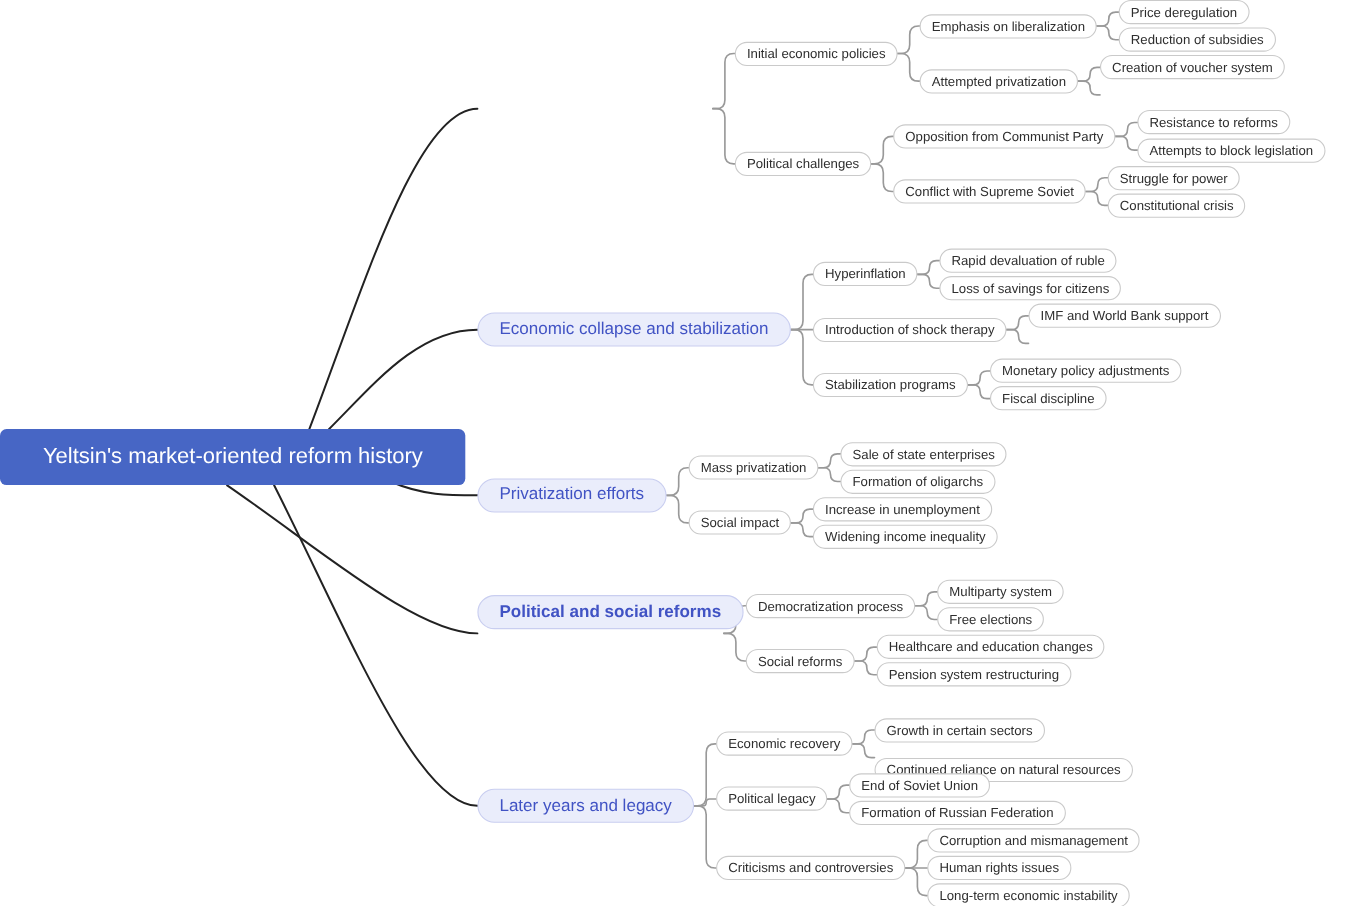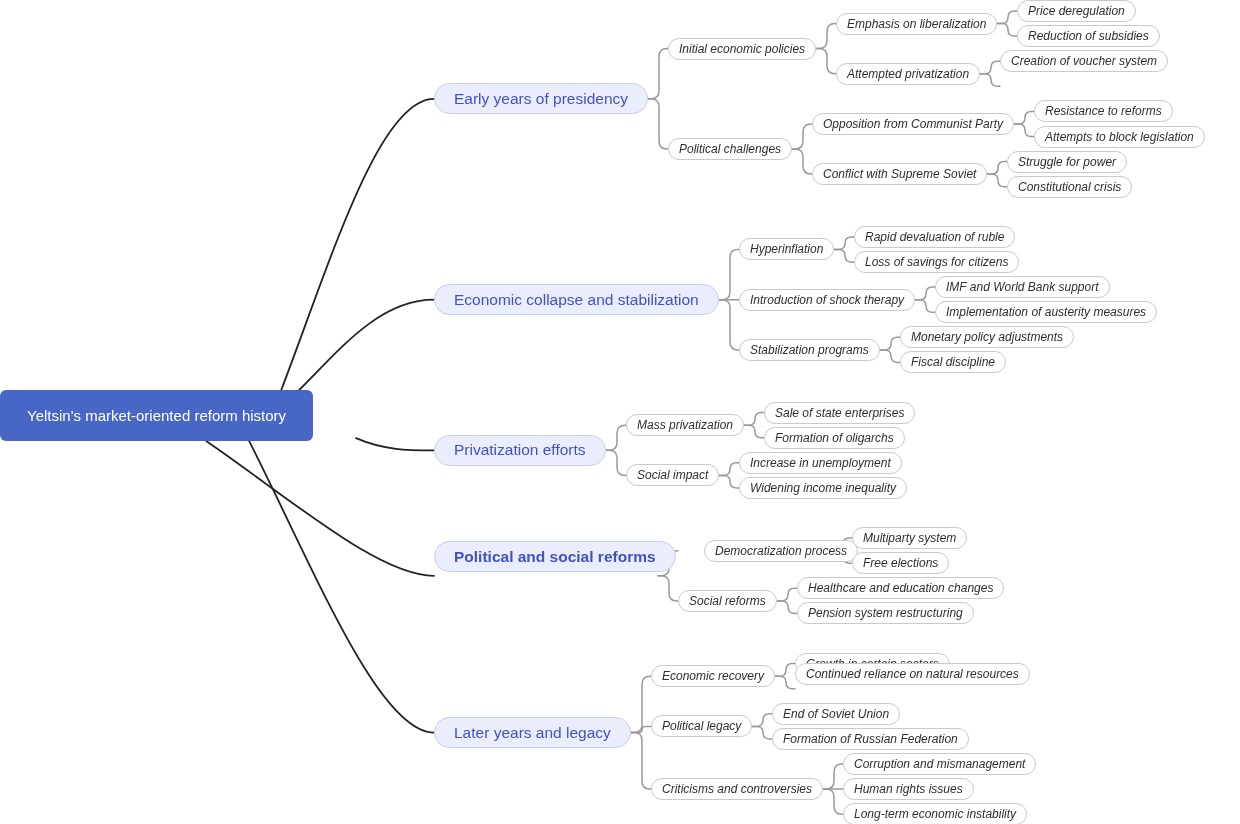--- a/index.html
+++ b/index.html
@@ -36,43 +36,42 @@
     display: flex;
     align-items: center;
     justify-content: center;
     white-space: nowrap;
     box-sizing: border-box;
     cursor: default;
   }
   .node.d0 {
     background: var(--root-bg, #4766C5);
     color: var(--root-text, #fff);
-    font-size: 15px;
+    font-size: 20px;
     height: 51px;
-    padding: 0 27px;
+    padding: 0 39px;
     border-radius: 6px;
   }
   .node.d1 {
     background: var(--branch-bg, #EAEDFB);
     border: 1px solid var(--branch-border, #C9CEF0);
     color: var(--branch-text, #4153C4);
     font-size: 15.5px;
     height: 31px;
     padding: 0 19px;
     border-radius: 16px;
   }
   .node.d2 {
     background: var(--node-bg, #fff);
     border: 1px solid var(--node-border, #CACACA);
     color: var(--node-text, #2E2E2E);
     font-size: 12px;
     height: 22px;
     padding: 0 10px;
     border-radius: 11px;
-    font-style: italic;
   }
 </style>
 </head>
 <body>
 
 <div id="stage">
   <svg id="links" xmlns="http://www.w3.org/2000/svg">
       <path d="M 281.2 390.2 C 330.1 262.0 379.0 98.8 434.0 98.8" class="main"></path>
       <path d="M 299.0 390.2 C 339.0 350.4 379.0 299.7 434.0 299.7" class="main"></path>
       <path d="M 356.0 438.2 C 384.0 450.3 408.0 450.3 434.0 450.3" class="main"></path>
@@ -121,23 +120,20 @@
       <path d="M 752.0 726.4 L 756.7 726.4 Q 763.0 726.4 763.0 732.6 L 763.0 732.6 Q 763.0 738.9 769.3 738.9 L 772.0 738.9" class="sub"></path>
       <path d="M 631.0 732.6 L 634.0 732.6 Q 642.0 732.6 642.0 740.6 L 642.0 781.1 Q 642.0 789.1 650.0 789.1 L 651.0 789.1" class="sub"></path>
       <path d="M 823.0 789.1 L 826.0 789.1 Q 834.0 789.1 834.0 781.1 L 834.0 772.0 Q 834.0 764.0 842.0 764.0 L 843.0 764.0" class="sub"></path>
       <path d="M 823.0 789.1 L 843.0 789.1" class="sub"></path>
       <path d="M 823.0 789.1 L 826.0 789.1 Q 834.0 789.1 834.0 797.1 L 834.0 806.2 Q 834.0 814.2 842.0 814.2 L 843.0 814.2" class="sub"></path>
     </svg>
 
 <div class="node d0" style="left: 0px; top: 390.2px;">
       <span>Yeltsin's market-oriented reform history</span>
     </div>
-    <div class="node d1" style="left: 434px; top: 83.3px;">
-      <span>Early years of presidency</span>
-    </div>
     <div class="node d2" style="left: 668px; top: 37.6px;">
       <span>Initial economic policies</span>
     </div>
     <div class="node d2" style="left: 836px; top: 12.6px;">
       <span>Emphasis on liberalization</span>
     </div>
     <div class="node d2" style="left: 1017px; top: 0px;">
       <span>Price deregulation</span>
     </div>
     <div class="node d2" style="left: 1017px; top: 25.1px;">
@@ -181,23 +177,20 @@
     </div>
     <div class="node d2" style="left: 854px; top: 251px;">
       <span>Loss of savings for citizens</span>
     </div>
     <div class="node d2" style="left: 739px; top: 288.7px;">
       <span>Introduction of shock therapy</span>
     </div>
     <div class="node d2" style="left: 935px; top: 276.1px;">
       <span>IMF and World Bank support</span>
     </div>
-    <div class="node d2" style="left: 935px; top: 301.2px;">
-      <span>Implementation of austerity measures</span>
-    </div>
     <div class="node d2" style="left: 739px; top: 338.9px; justify-content: flex-end;">
       <span>Stabilization programs</span>
     </div>
     <div class="node d2" style="left: 900px; top: 326.3px;">
       <span>Monetary policy adjustments</span>
     </div>
     <div class="node d2" style="left: 900px; top: 351.4px;">
       <span>Fiscal discipline</span>
     </div>
     <div class="node d1" style="left: 434px; top: 434.8px;">
@@ -217,21 +210,21 @@
     </div>
     <div class="node d2" style="left: 739px; top: 451.8px;">
       <span>Increase in unemployment</span>
     </div>
     <div class="node d2" style="left: 739px; top: 476.9px;">
       <span>Widening income inequality</span>
     </div>
     <div class="node d1" style="left: 434px; top: 541px; font-weight: bold;">
       <span>Political and social reforms</span>
     </div>
-    <div class="node d2" style="left: 704px; top: 539.7px;">
+    <div class="node d2" style="left: 678px; top: 539.7px;">
       <span>Democratization process</span>
     </div>
     <div class="node d2" style="left: 852px; top: 527.1px;">
       <span>Multiparty system</span>
     </div>
     <div class="node d2" style="left: 852px; top: 552.2px;">
       <span>Free elections</span>
     </div>
     <div class="node d2" style="left: 678px; top: 589.9px;">
       <span>Social reforms</span>
@@ -244,21 +237,21 @@
     </div>
     <div class="node d1" style="left: 434px; top: 717.1px;">
       <span>Later years and legacy</span>
     </div>
     <div class="node d2" style="left: 651px; top: 665.2px;">
       <span>Economic recovery</span>
     </div>
     <div class="node d2" style="left: 795px; top: 652.6px;">
       <span>Growth in certain sectors</span>
     </div>
-    <div class="node d2" style="left: 795px; top: 663px; text-align: right;">
+    <div class="node d2" style="left: 795px; top: 689px; text-align: right;">
       <span>Continued reliance on natural resources</span>
     </div>
     <div class="node d2" style="left: 651px; top: 715.4px; justify-content: center;">
       <span>Political legacy</span>
     </div>
     <div class="node d2" style="left: 772px; top: 702.8px; justify-content: flex-end;">
       <span>End of Soviet Union</span>
     </div>
     <div class="node d2" style="left: 772px; top: 727.9px;">
       <span>Formation of Russian Federation</span>

